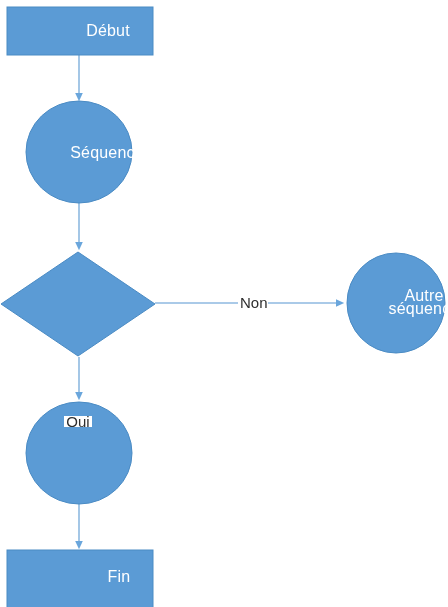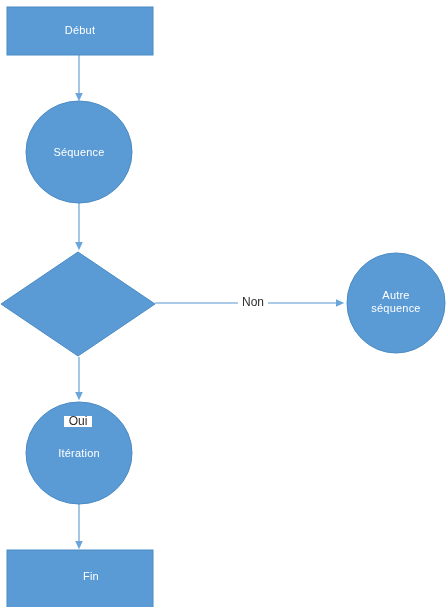--- a/index.html
+++ b/index.html
@@ -21,31 +21,32 @@
   #canvas svg.layer {
     position: absolute;
     left: 0;
     top: 0;
     width: 448px;
     height: 607px;
   }
   .node-label {
     position: absolute;
     color: #ffffff;
-    font-size: 11px;
+    font-size: 16px;
     line-height: 13px;
     text-align: center;
     letter-spacing: 0.2px;
     white-space: pre-line;
     pointer-events: none;
+    padding-left: 28px;
   }
   .edge-label {
     position: absolute;
     color: #2e2e2e;
-    font-size: 12px;
+    font-size: 15px;
     line-height: 11px;
     text-align: center;
     background: #ffffff;
     padding: 0 2px;
   }
 </style>
 </head>
 <body>
 
 <div id="canvas">
@@ -83,21 +84,20 @@
   </svg>
 
   <div class="node-label" style="left:7px; top:24px; width:146px;">Début</div>
 
   <div class="node-label" style="left:26px; top:146px; width:106px;">Séquence</div>
 
 
   <div class="node-label" style="left:347px; top:289px; width:98px;">Autre
 séquence</div>
 
-  <div class="node-label" style="left:26px; top:447px; width:106px;">Itération</div>
 
   <div class="node-label" style="left:18px; top:570px; width:146px;">Fin</div>
 
   <div class="edge-label" style="left:238px; top:297px; width:26px;">Non</div>
 
   <div class="edge-label" style="left:64px; top:376px; width:24px;margin-top:40px;">Oui</div>
 
 </div>
 
 </body></html>

